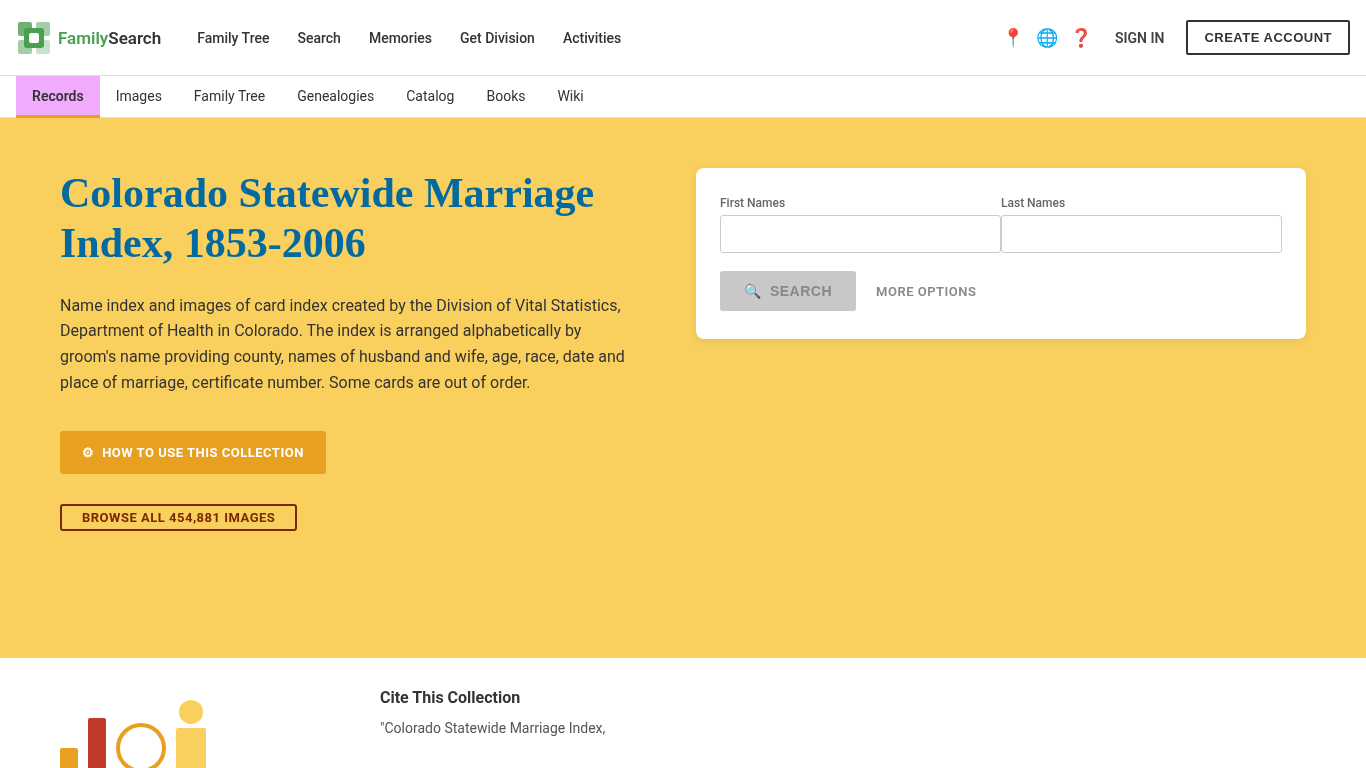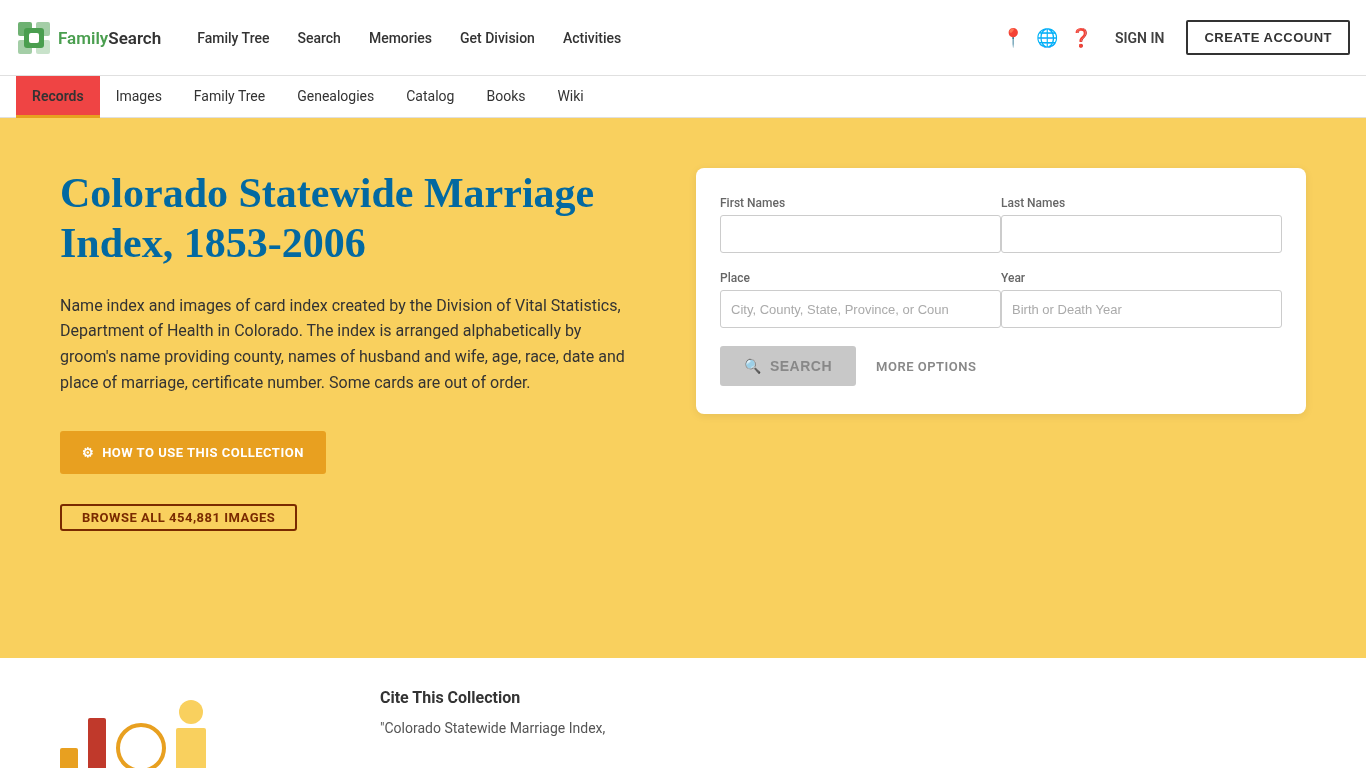--- a/index.html
+++ b/index.html
@@ -102,21 +102,21 @@
       padding: 10px 16px;
       height: 42px;
       display: flex;
       align-items: center;
       border-bottom: 3px solid transparent;
       margin-bottom: -1px;
     }
     .secondary-nav a.active {
       color: #333;
       border-bottom: 3px solid #e8a020;
-      background: #ef4444;
+      background: #f0abfc;
       font-weight: 600;
     }
 
     
     .hero {
       background: #f9d05e;
       padding: 50px 60px;
       min-height: 540px;
       display: flex;
       gap: 60px;
@@ -353,30 +353,20 @@
     <div class="form-row">
       <div class="form-group">
         <label>First Names</label>
         <input type="text" style="">
       </div>
       <div class="form-group">
         <label>Last Names</label>
         <input type="text" style="">
       </div>
     </div>
-    <div class="form-row">
-      <div class="form-group">
-        <label>Place</label>
-        <input type="text" placeholder="City, County, State, Province, or Coun" style="">
-      </div>
-      <div class="form-group">
-        <label>Year</label>
-        <input type="text" placeholder="Birth or Death Year" style="">
-      </div>
-    </div>
     <div class="search-actions">
       <button class="search-btn">
         <span>🔍</span>
         <span>SEARCH</span>
       </button>
       <a class="more-options-link" href="#">MORE OPTIONS</a>
     </div>
   </div>
 </section>
 

